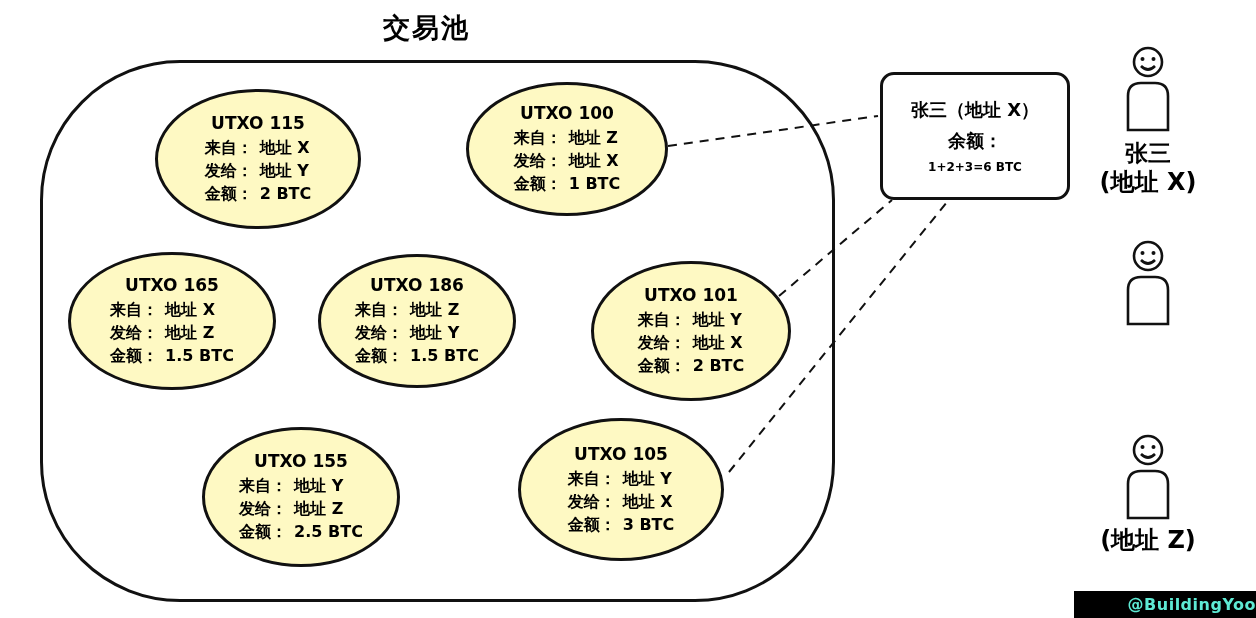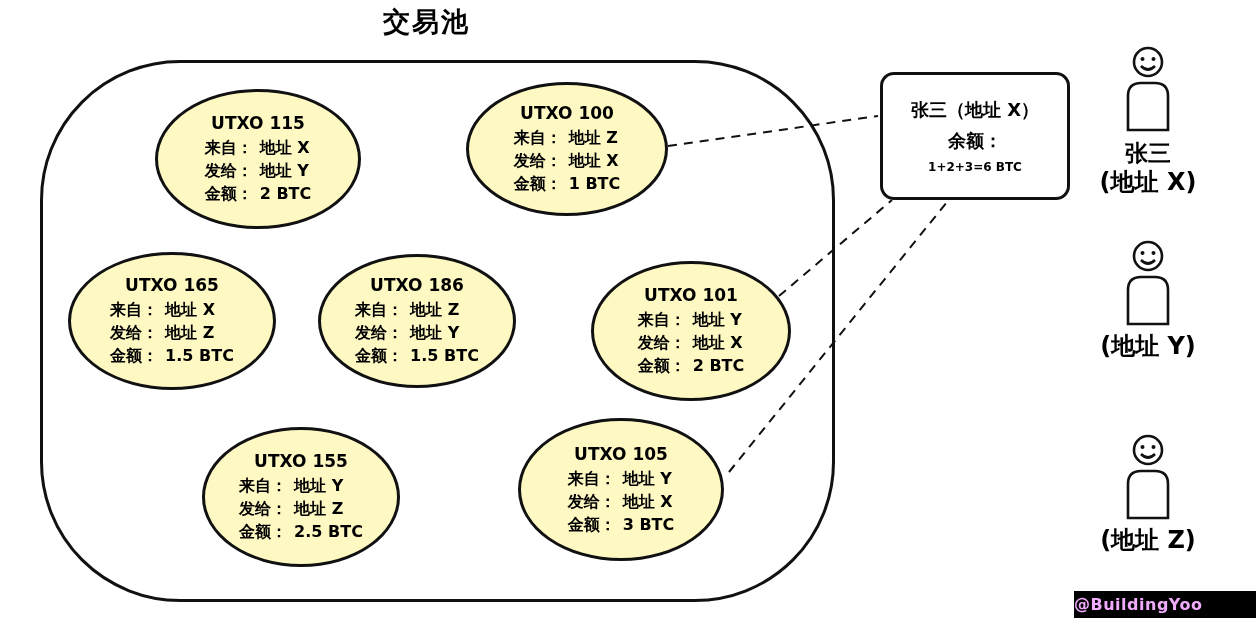--- a/index.html
+++ b/index.html
@@ -5,21 +5,21 @@
   * { margin:0; padding:0; box-sizing:border-box; }
   html,body { background:#ffffff; }
   body {
     width:1256px; height:618px;
     font-family:"DejaVu Sans","Liberation Sans",sans-serif;
     position:relative; overflow:hidden; color:#000;
   }
   .stage { position:absolute; left:0; top:0; width:1256px; height:618px; }
 
   .diagram-title {
-    position:absolute; left:383px; top:4px;
+    position:absolute; left:383px; top:10px;
     font-size:27px; font-weight:700; letter-spacing:2px;
   }
 
   .pool {
     position:absolute; left:40px; top:60px; width:795px; height:542px;
     border:3px solid #111; border-radius:140px; background:#fff;
   }
 
   .utxo {
     position:absolute; border:3px solid #111; border-radius:50%;
@@ -56,22 +56,22 @@
   .p1 { top:46px; }
   .p2 { top:240px; }
   .p3 { top:434px; }
   .person-icon { display:block; margin:0 auto 6px auto; }
   .person-icon .stroke { fill:none; stroke:#111; stroke-width:2.6; }
   .person-name { font-weight:700; font-size:23px; line-height:30px; }
   .person-address { font-weight:700; font-size:24px; line-height:28px; }
 
   .watermark {
     position:absolute; right:0; bottom:0; width:182px; height:27px;
-    background:#000; color:#f0abfc;
-    display:flex; align-items:center; justify-content:flex-start;
+    background:#000; color:#5eead4;
+    display:flex; align-items:center; justify-content:flex-end;
     font-weight:700; font-size:16px; letter-spacing:0.5px;
   }
 </style>
 </head>
 <body>
 
 <div class="stage">
 
   <div class="diagram-title">交易池</div>
 
@@ -165,21 +165,20 @@
   </div>
 
   <div class="person p2">
     <svg class="person-icon" width="64" height="86" viewBox="0 0 64 86">
       <circle class="stroke" cx="32" cy="16" r="14"></circle>
       <circle cx="26.5" cy="13" r="2" fill="#111"></circle>
       <circle cx="37.5" cy="13" r="2" fill="#111"></circle>
       <path class="stroke" d="M25 20 Q32 27 39 20"></path>
       <path class="stroke" d="M12 84 L12 50 Q12 37 25 37 L39 37 Q52 37 52 50 L52 84 Z"></path>
     </svg>
-    <div class="person-address">(地址 Y)</div>
   </div>
 
   <div class="person p3">
     <svg class="person-icon" width="64" height="86" viewBox="0 0 64 86">
       <circle class="stroke" cx="32" cy="16" r="14"></circle>
       <circle cx="26.5" cy="13" r="2" fill="#111"></circle>
       <circle cx="37.5" cy="13" r="2" fill="#111"></circle>
       <path class="stroke" d="M25 20 Q32 27 39 20"></path>
       <path class="stroke" d="M12 84 L12 50 Q12 37 25 37 L39 37 Q52 37 52 50 L52 84 Z"></path>
     </svg>

